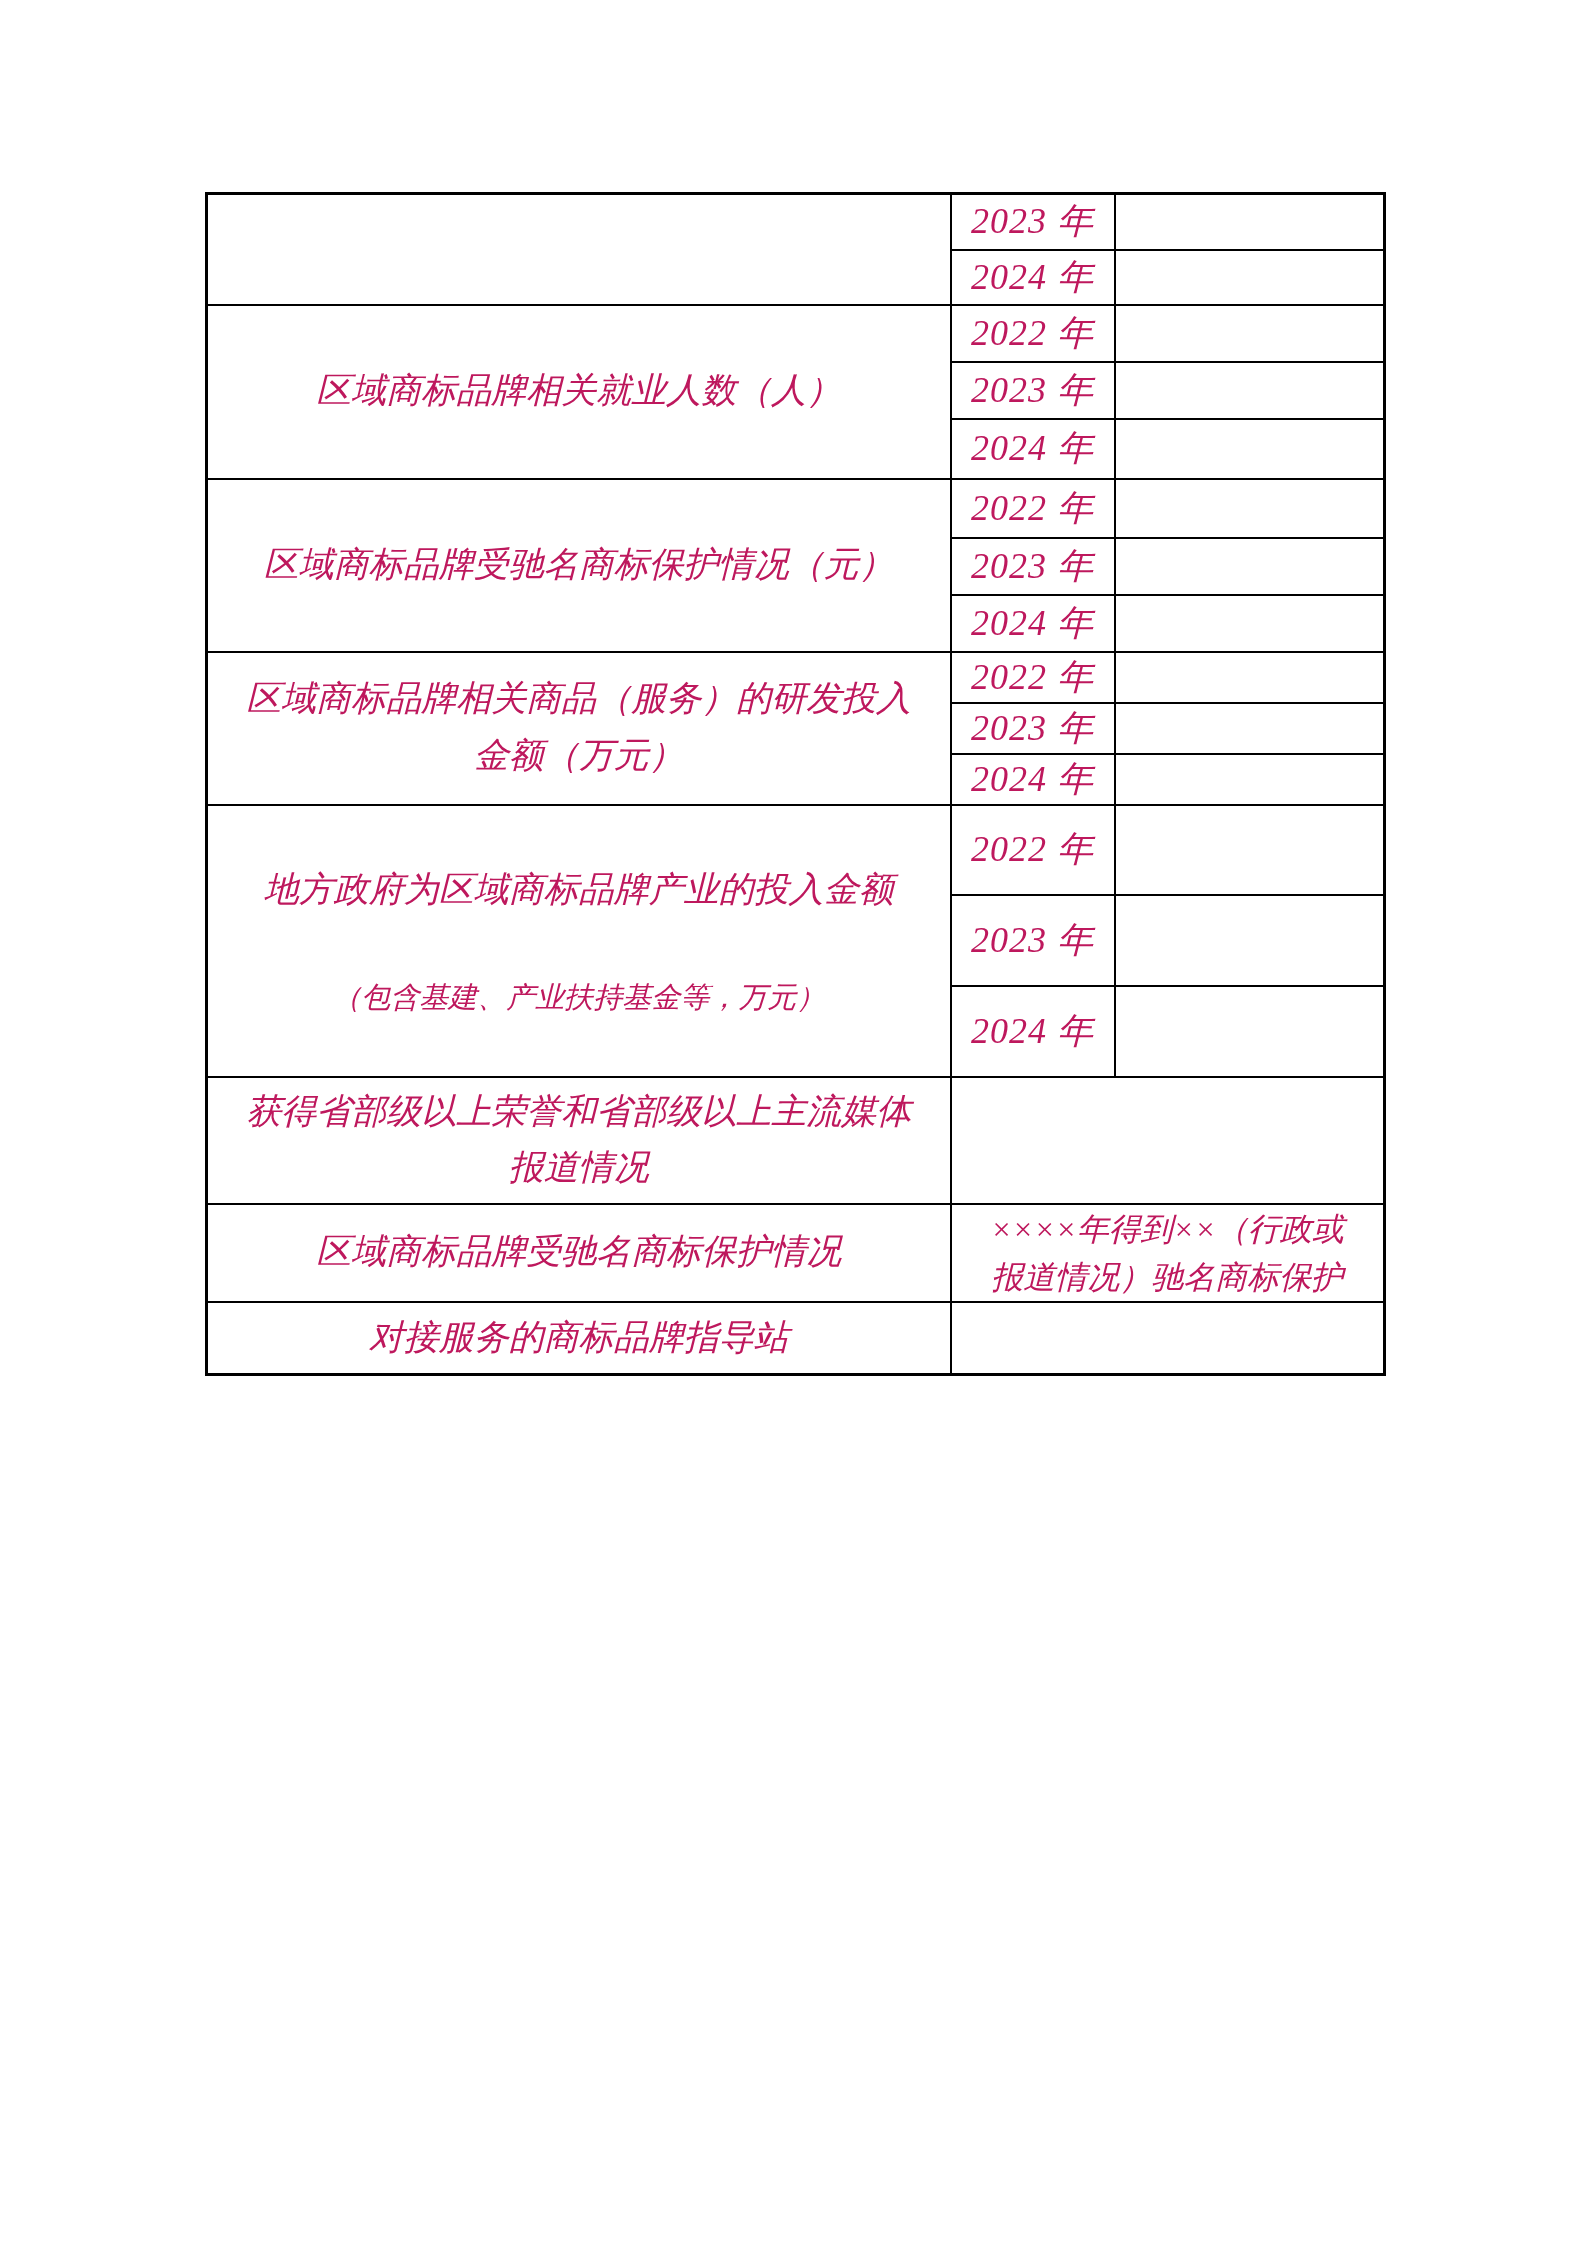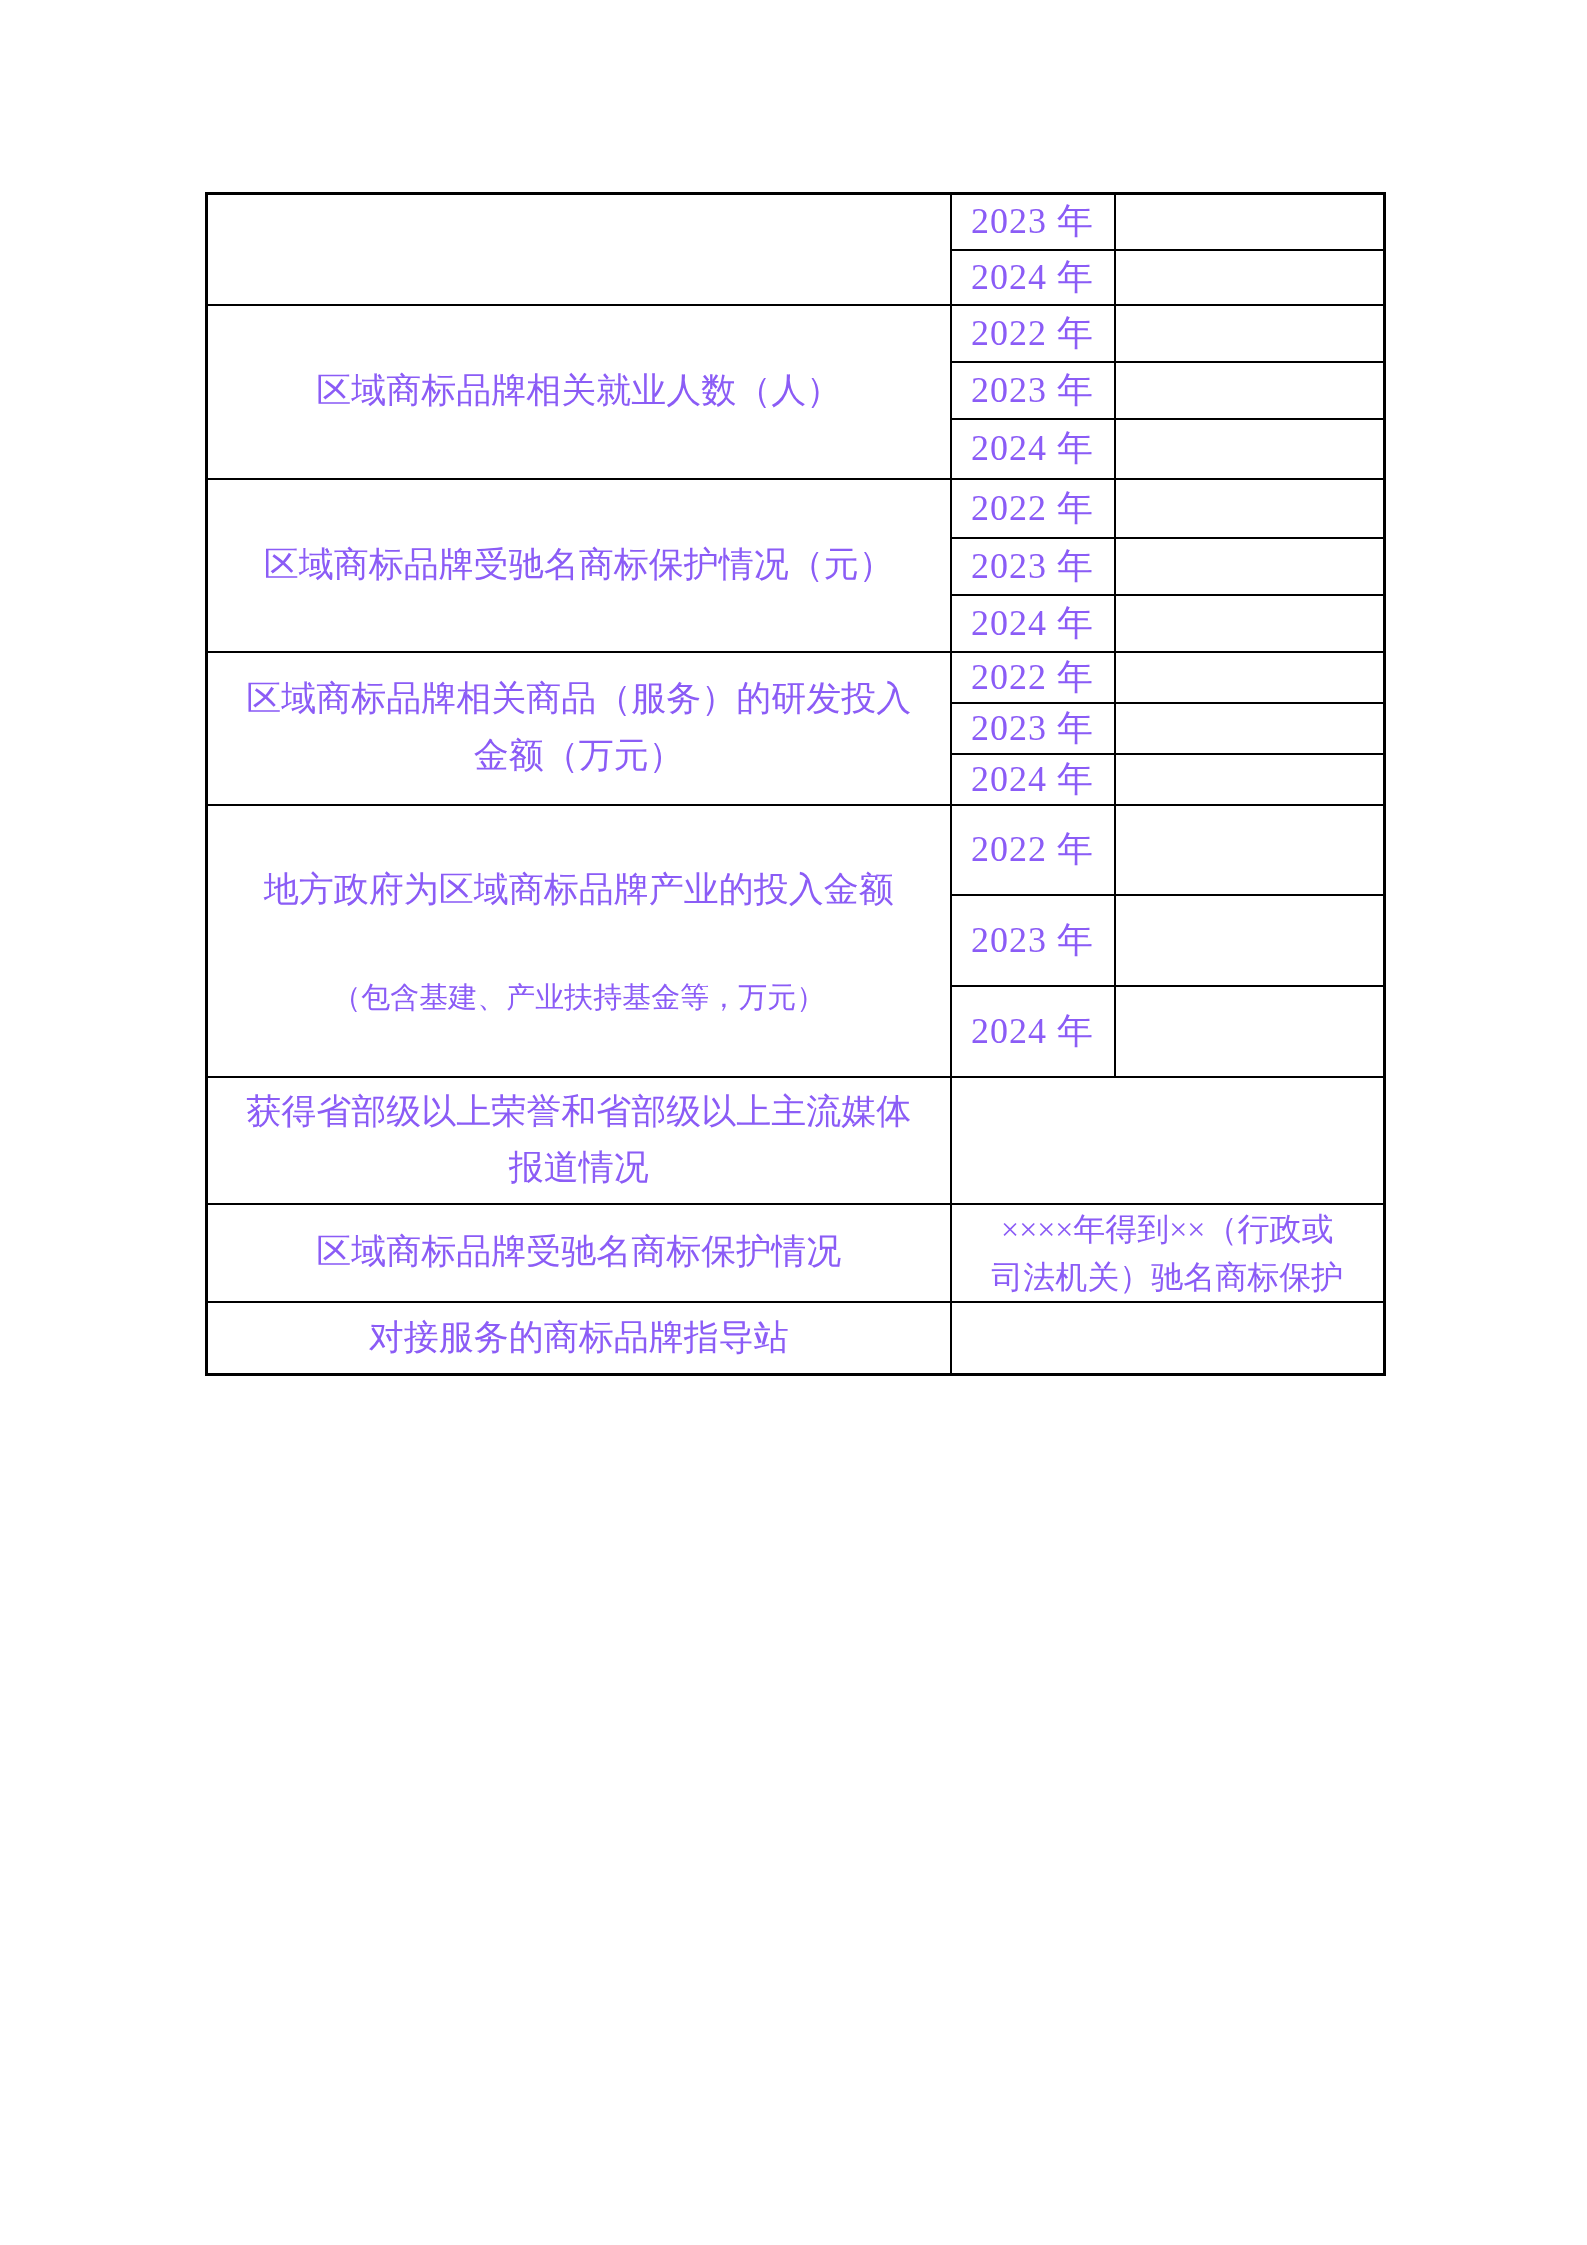--- a/index.html
+++ b/index.html
@@ -2,22 +2,23 @@
 <html><head>
 <meta charset="utf-8">
 <style>
   html, body { margin: 0; padding: 0; }
   .page {
     position: relative;
     width: 1587px;
     height: 2245px;
     background: #ffffff;
     font-family: "Liberation Serif", "DejaVu Serif", serif;
-    color: #8b5cf6;
+    color: #be185d;
     overflow: hidden;
+    font-style: italic;
   }
   table.metrics {
     position: absolute;
     left: 205px;
     top: 192px;
     width: 1178px;
     border-collapse: collapse;
     table-layout: fixed;
     border: 3px solid #000000;
   }
@@ -150,21 +151,21 @@
 
     <tr class="rh127">
       <td class="label-cell">获得省部级以上荣誉和省部级以上主流媒体
 报道情况</td>
       <td class="merged-cell" colspan="2"></td>
     </tr>
 
     <tr class="rh94">
       <td class="label-cell">区域商标品牌受驰名商标保护情况</td>
       <td class="merged-cell" colspan="2">××××年得到××（行政或
-司法机关）驰名商标保护</td>
+报道情况）驰名商标保护</td>
     </tr>
 
     <tr class="rh73">
       <td class="label-cell">对接服务的商标品牌指导站</td>
       <td class="merged-cell" colspan="2"></td>
     </tr>
   </tbody>
     </table>
 </div>
 

